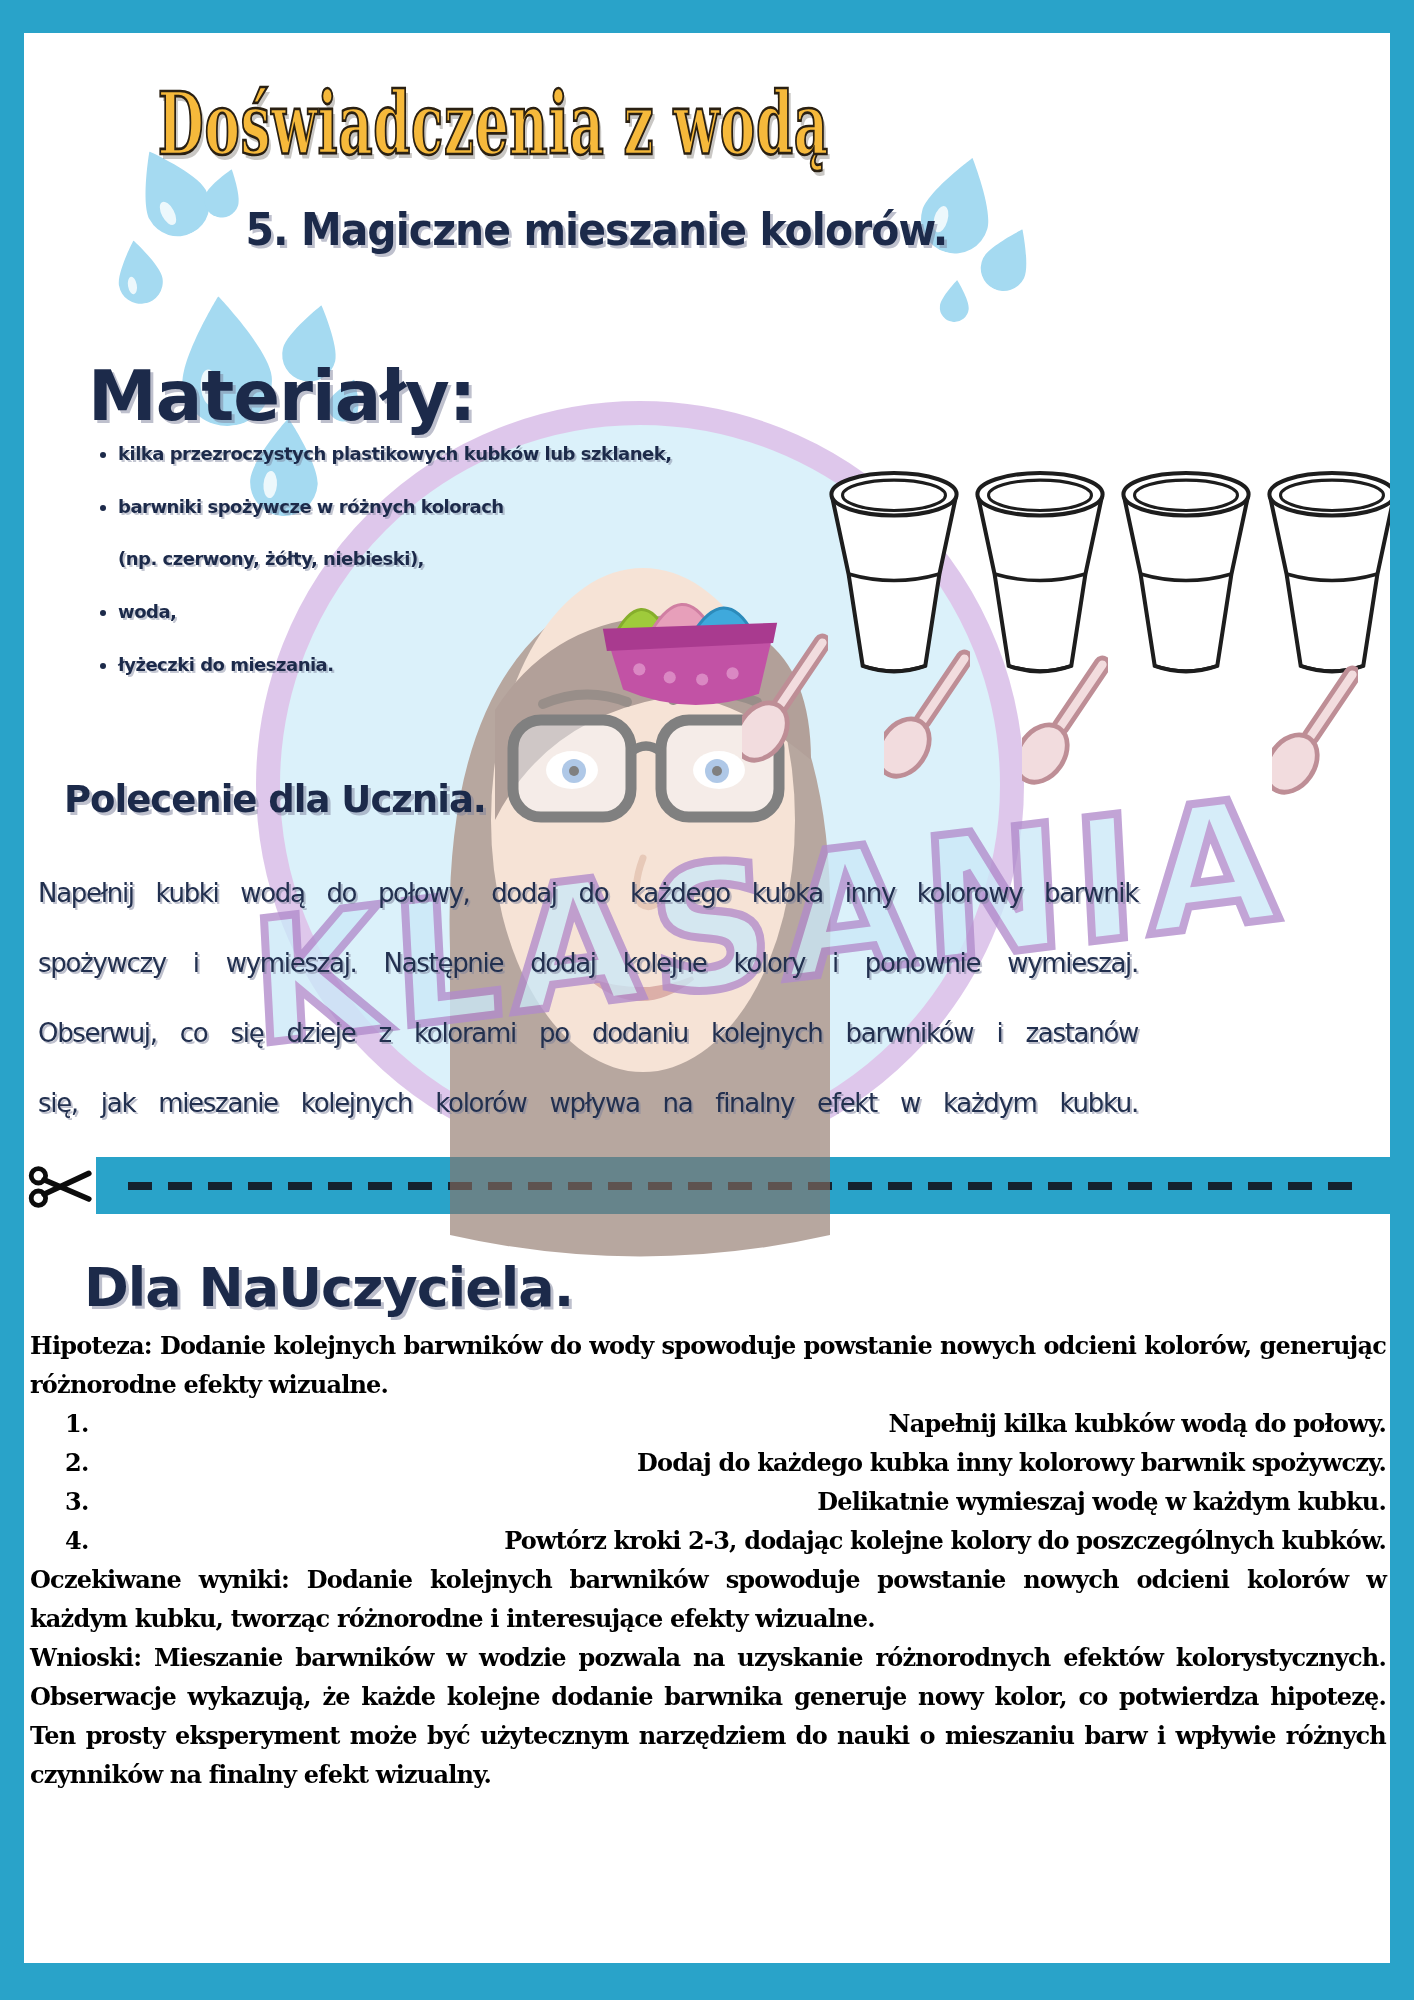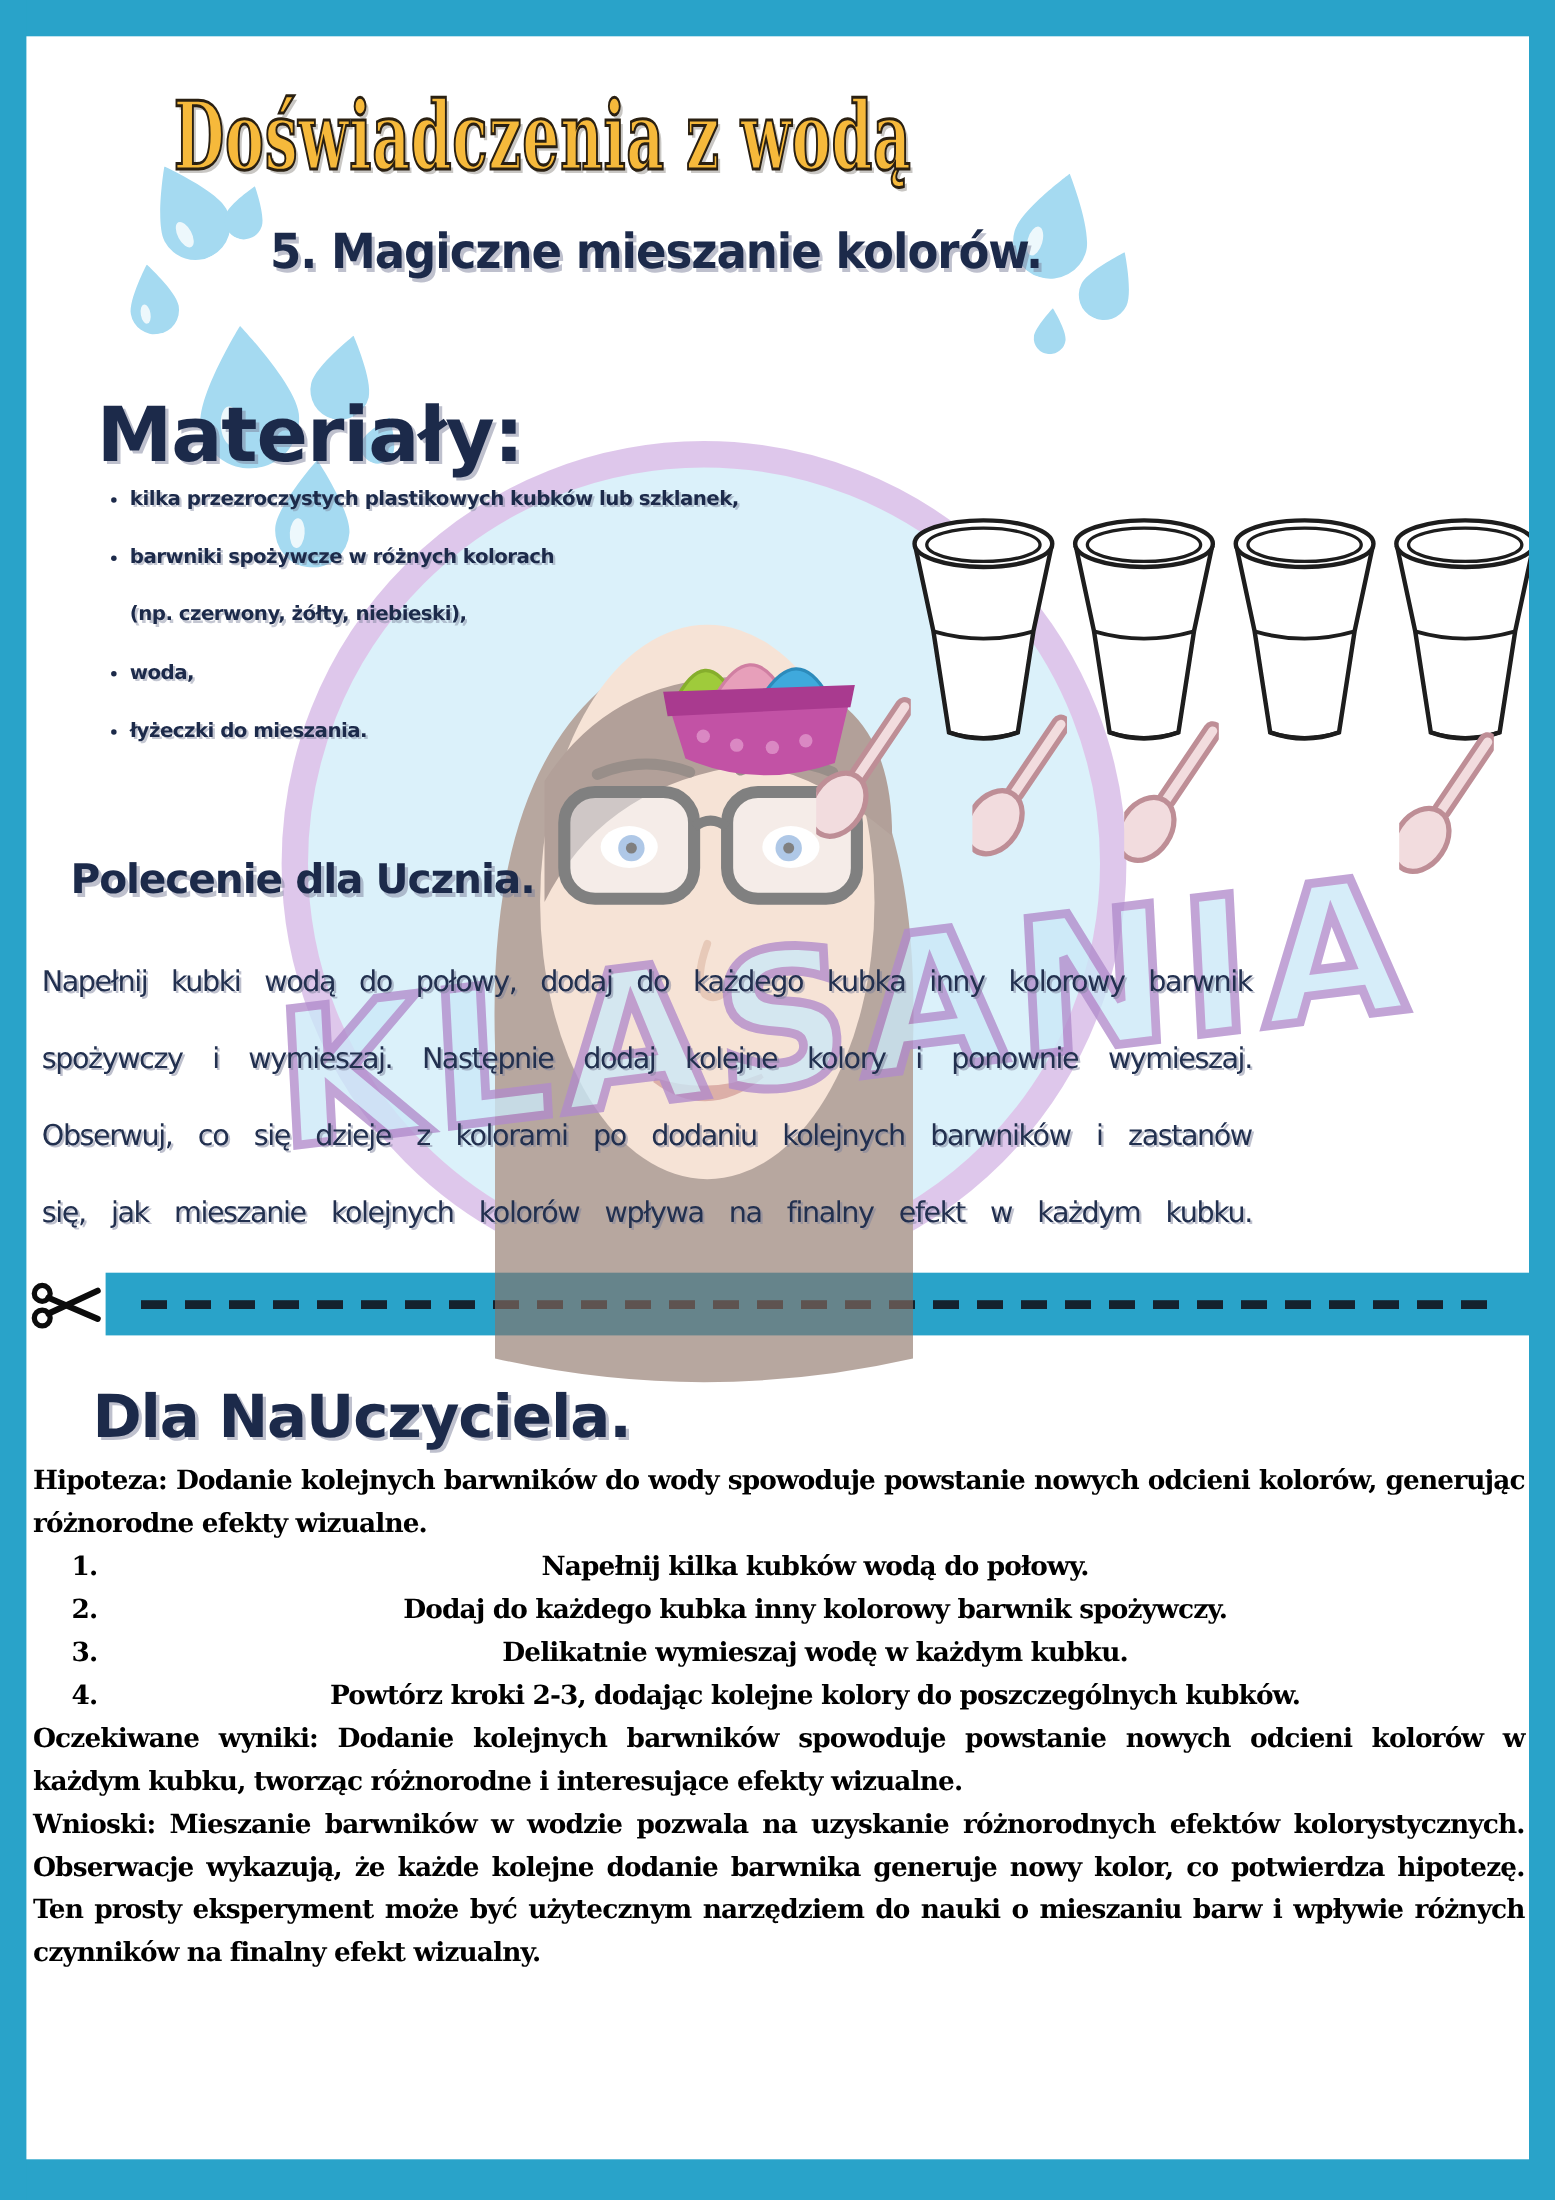--- a/index.html
+++ b/index.html
@@ -62,21 +62,21 @@
   .cups{position:absolute;left:828px;top:468px;display:flex;gap:14px;z-index:5;}
   .spoon{position:absolute;z-index:6;}
   .basket{position:absolute;left:596px;top:568px;z-index:5;}
 
   
   .teacher{position:absolute;left:30px;top:1326px;width:1356px;z-index:5;
            font-family:"DejaVu Serif",serif;font-weight:bold;font-size:24px;line-height:39px;
            color:#000;text-align:justify;letter-spacing:-.8px;}
   .teacher p{margin:0;}
   .teacher ol{margin:0;padding-left:66px;list-style:decimal;}
-  .teacher ol li{text-align:center;}
+  .teacher ol li{text-align:right;}
 </style>
 </head>
 <body>
 
 <div class="page">
 
   <svg class="mascot" viewBox="0 0 790 790" style="overflow:visible">
     <circle cx="395" cy="395" r="372" fill="#C6E9F7" stroke="#CBA6DF" stroke-width="24"></circle>
     <path d="M205 845 L205 560 Q198 330 300 238 Q395 178 492 238 Q592 330 585 560 L585 845 Q395 888 205 845 Z" fill="#8C7266"></path>
     <ellipse cx="398" cy="430" rx="152" ry="252" fill="#F2D3BE"></ellipse>

